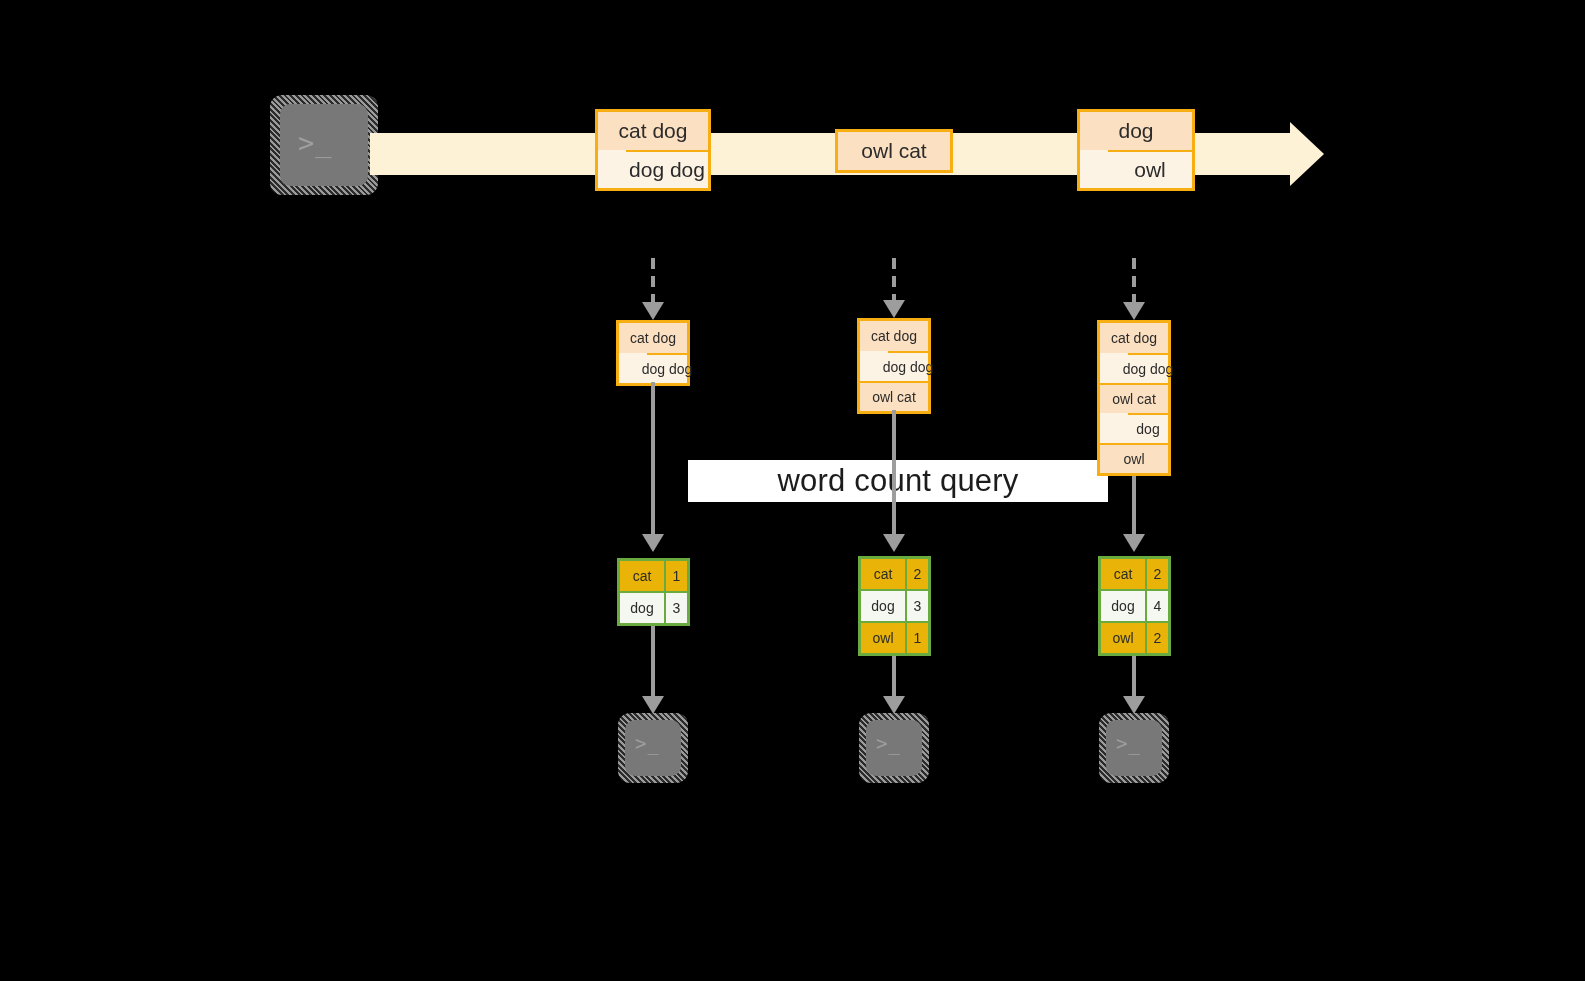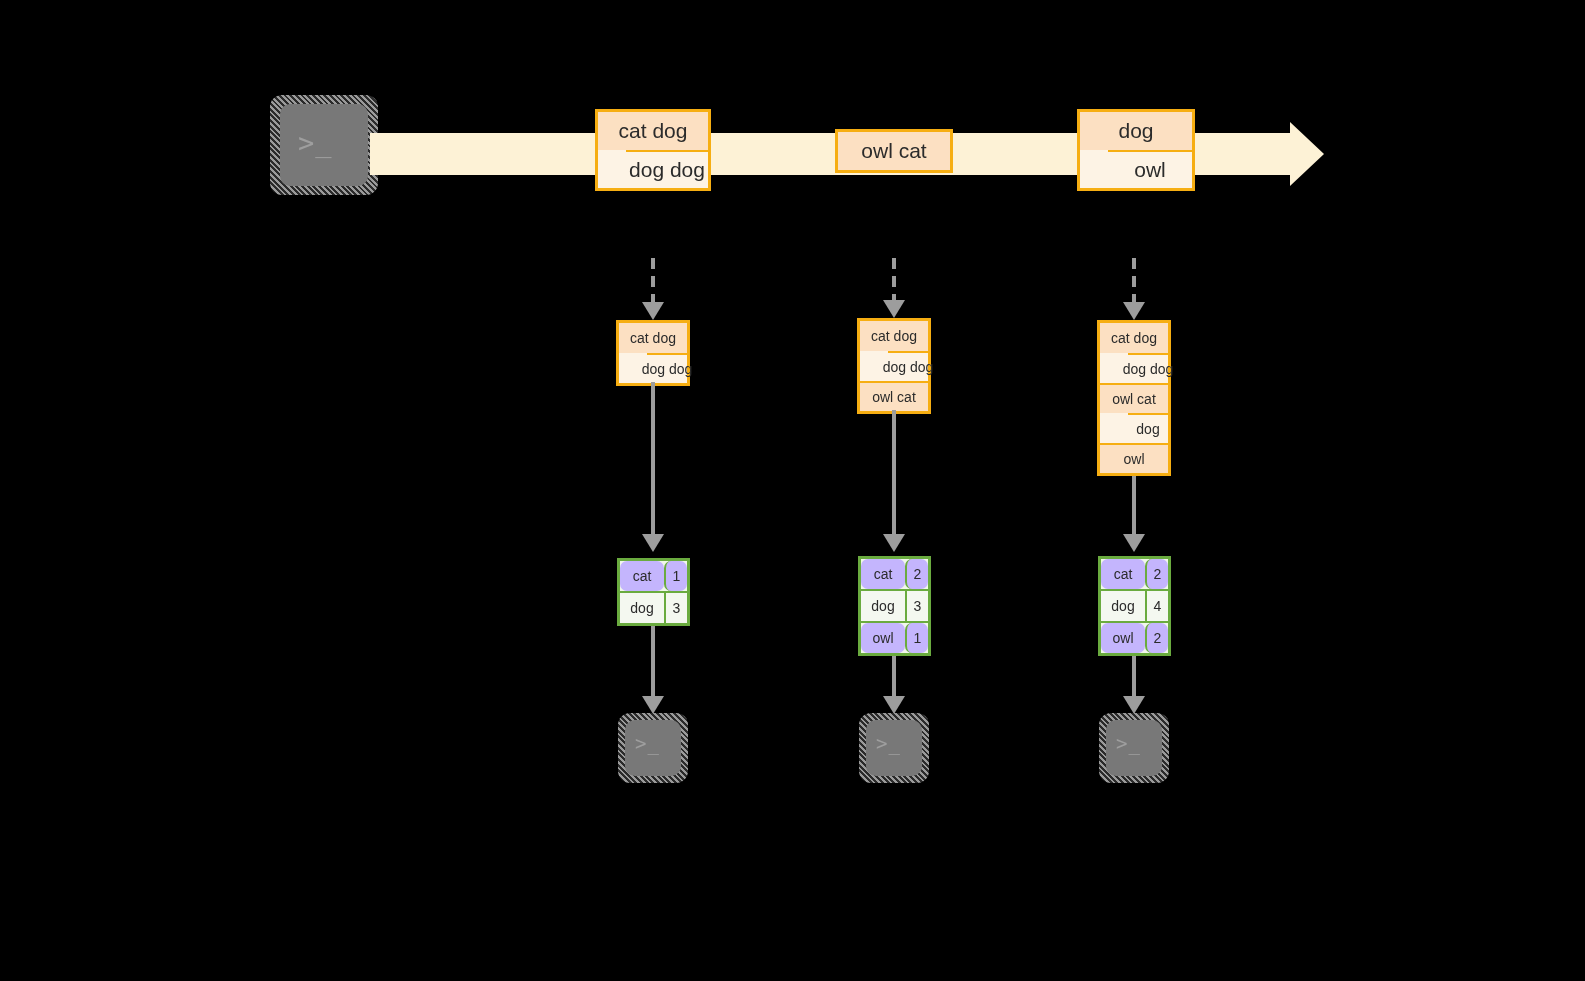--- a/index.html
+++ b/index.html
@@ -101,21 +101,21 @@
     box-sizing: border-box;
     display: flex;
     align-items: center;
     justify-content: center;
     font-size: 14px;
     color: #2b2b2b;
     white-space: nowrap;
   }
   .res .cell.key { flex: 0 0 44px; }
   .res .cell.val { flex: 1 1 auto; border-left: 2px solid #6aab3f; }
-  .res .trow.dark  .cell { background: #c4b5fd; border-radius: 7px; }
+  .res .trow.dark  .cell { background: #eab308; }
   .res .trow.light .cell { background: #f4f8f0; }
 
   
   .vline {
     position: absolute;
     width: 4px;
     background: #9d9d9d;
   }
   .vline.dashed {
     background: none;
@@ -196,20 +196,23 @@
   </div>
 
   <div class="rec small" style="left:1097px; top:320px; width:74px; z-index:6;">
     <div class="row dark">cat dog</div>
     <div class="row light">dog dog</div>
     <div class="row dark">owl cat</div>
     <div class="row light">dog</div>
     <div class="row dark">owl</div>
   </div>
 
+  <div class="banner" style="left:688px; top:460px; width:420px; height:42px; z-index:2;">
+    <span>word count query</span>
+  </div>
 
   <div class="vline" style="left:651px; top:382px; height:154px; z-index:3;"></div>
   <div class="vhead" style="left:642px; top:534px; z-index:3;"></div>
 
   <div class="vline" style="left:892px; top:410px; height:126px; z-index:3;"></div>
   <div class="vhead" style="left:883px; top:534px; z-index:3;"></div>
 
   <div class="vline" style="left:1132px; top:472px; height:64px; z-index:3;"></div>
   <div class="vhead" style="left:1123px; top:534px; z-index:3;"></div>
 

